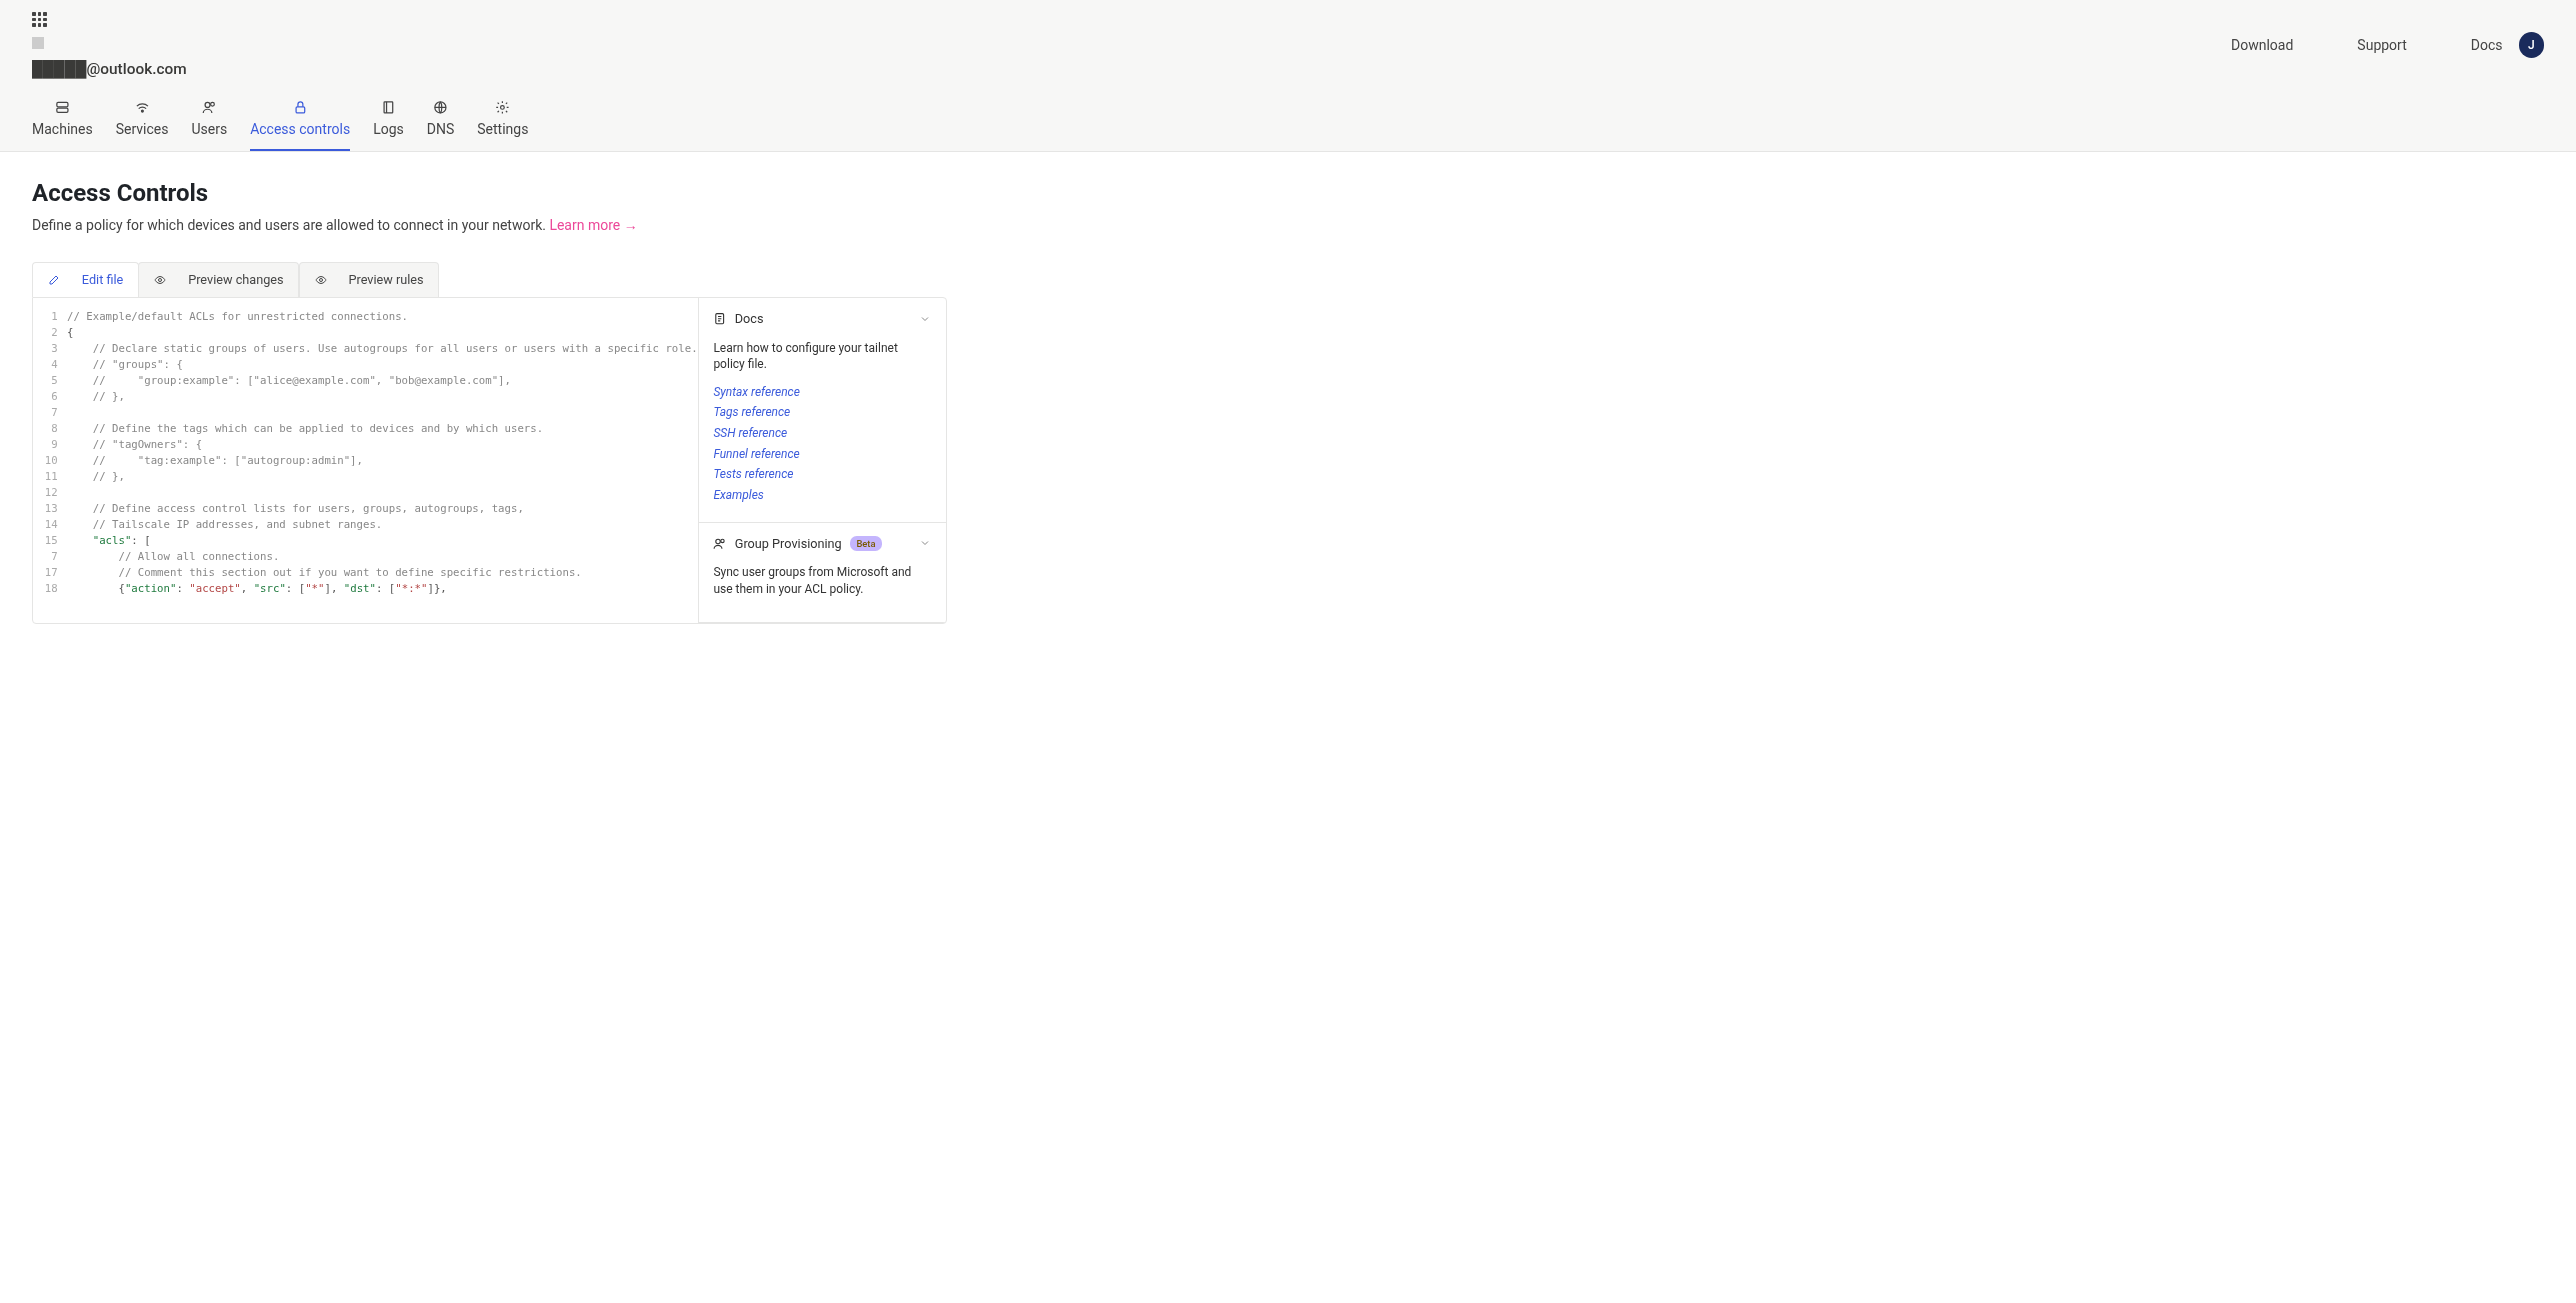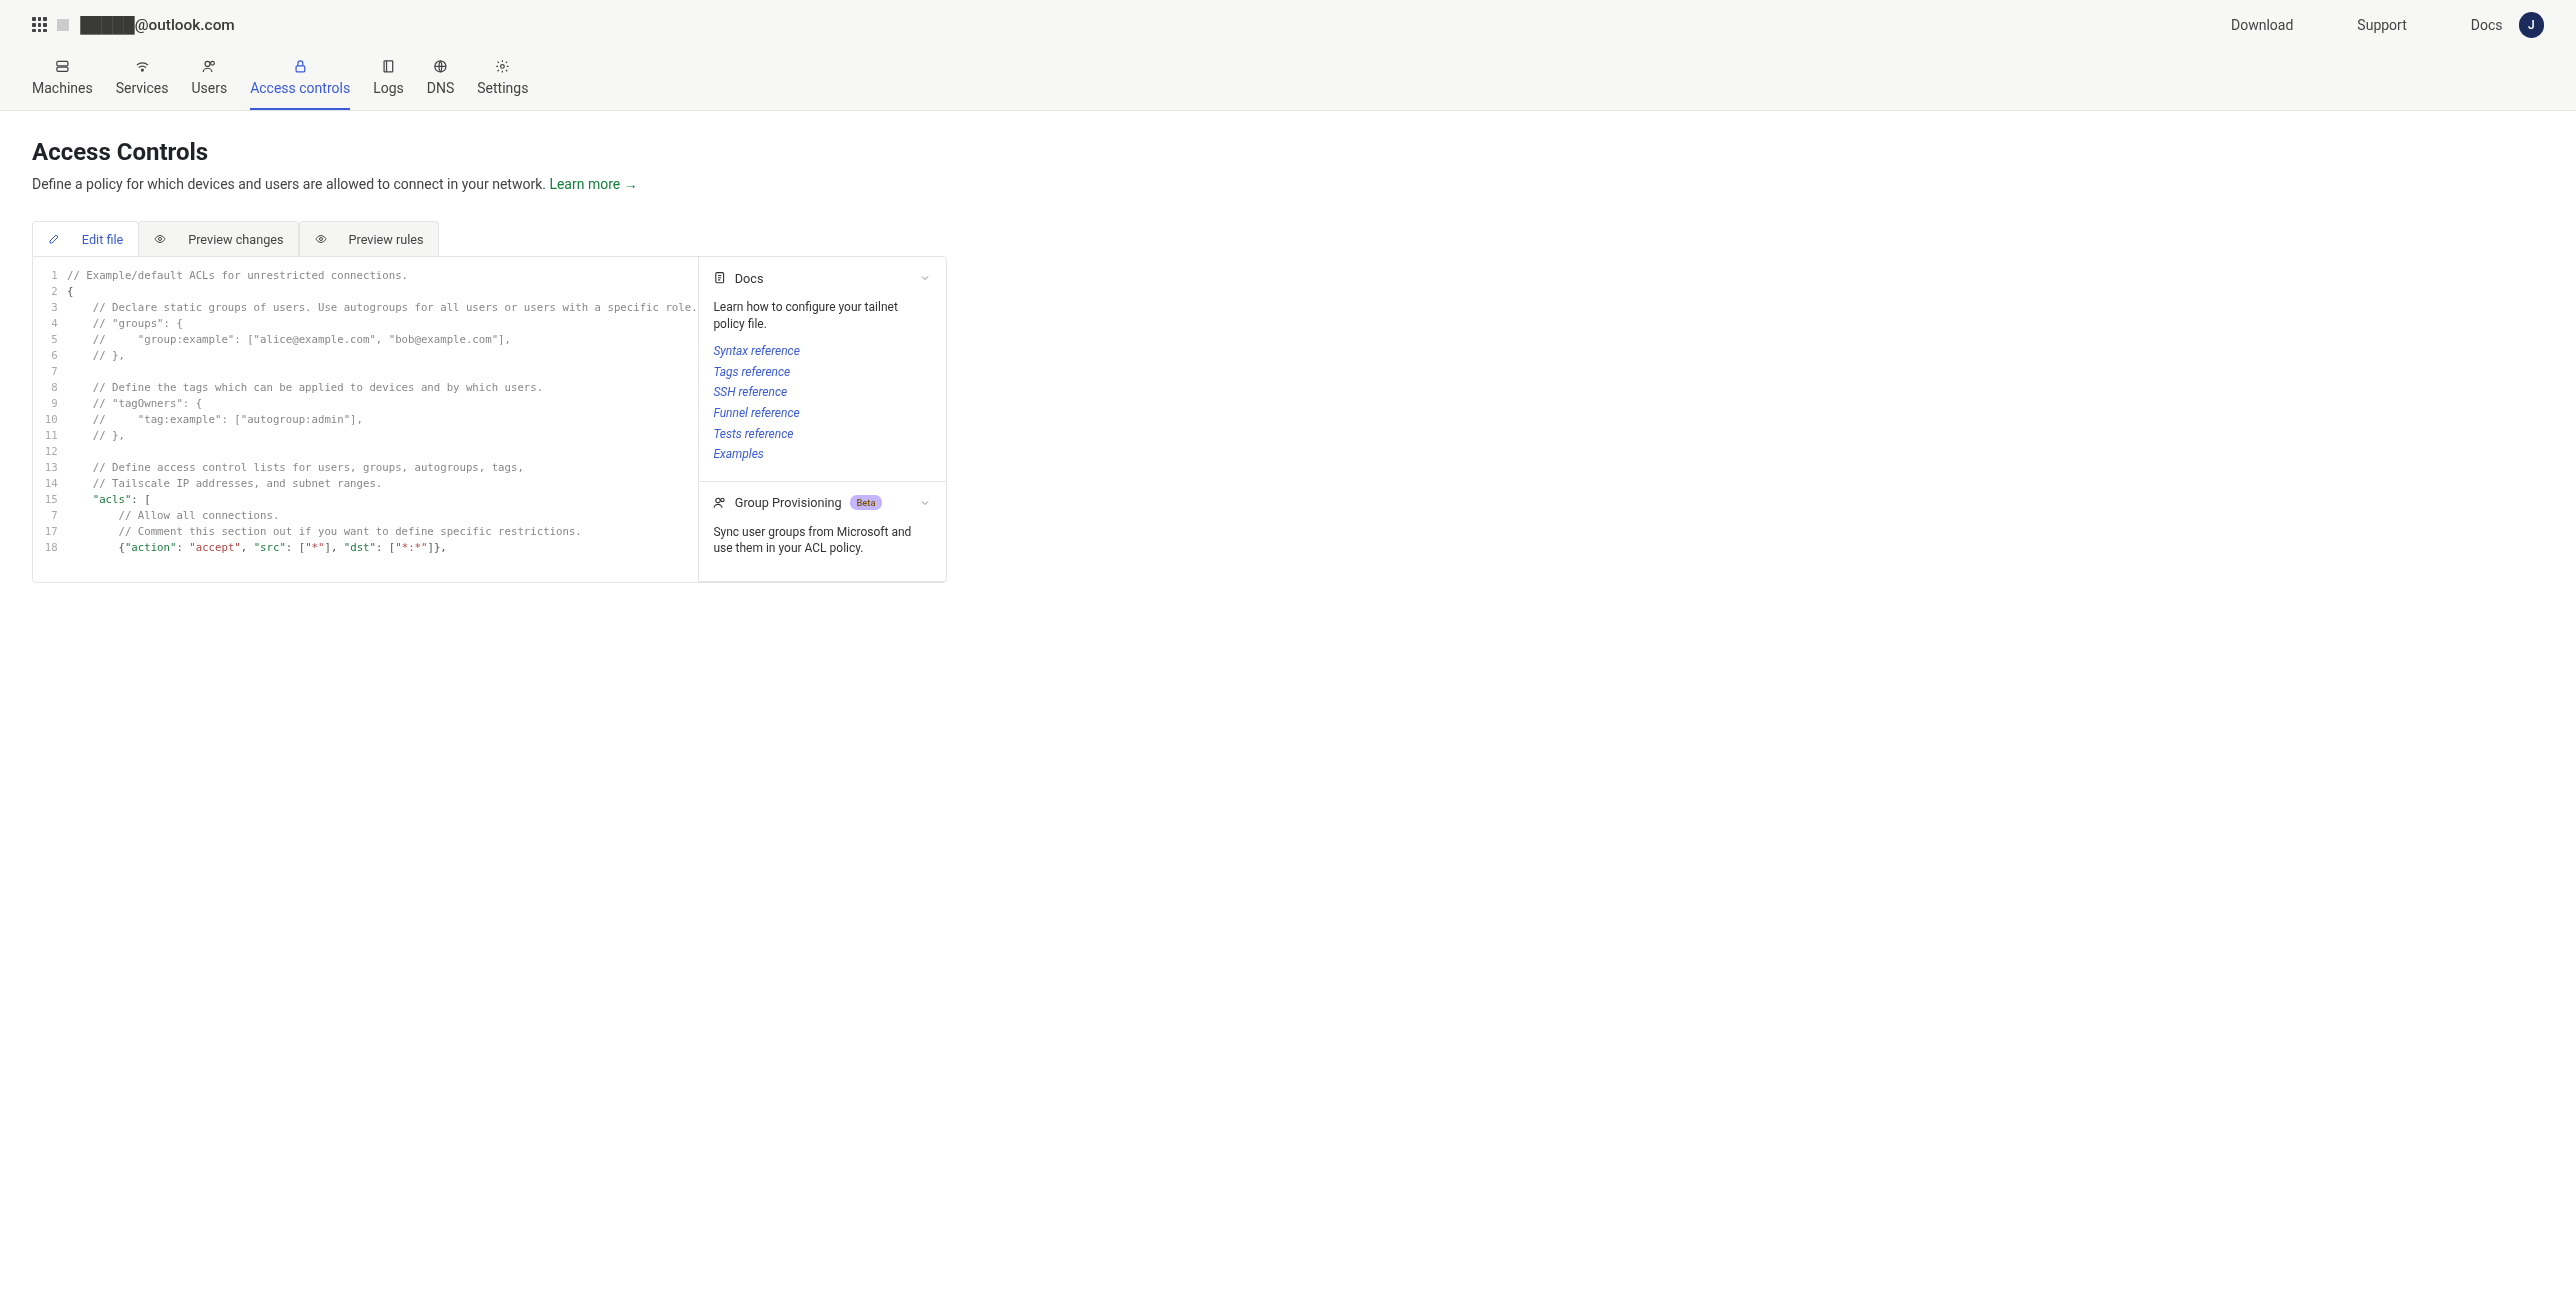--- a/index.html
+++ b/index.html
@@ -1,38 +1,38 @@
 <!DOCTYPE html>
 <html style="font-size:10.7px"><head>
 <meta charset="utf-8">
 <style>
 * { margin: 0; padding: 0; box-sizing: border-box; }
 body { font-family: -apple-system, BlinkMacSystemFont, "Segoe UI", Roboto, sans-serif; color: #1f2328; background: #fff; }
 
 .top-bar { background: #f7f7f6; border-bottom: 0.7px solid #e5e5e4; }
 .top-row { display: flex; align-items: center; justify-content: space-between; padding: 12px 32px 0 32px; }
-.top-left { display: flex; align-items: center; gap: 10.7px; }
+.top-left { display: flex; gap: 10.7px; flex-direction: column; }
 .apps-icon { width: 14.8px; height: 14.8px; display: grid; grid-template-columns: repeat(3,1fr); grid-template-rows: repeat(3,1fr); gap: 2px; cursor: pointer; }
 .apps-icon span { background: #444; border-radius: 0.7px; }
 .org-logo { width: 12px; height: 12px; background: #ccc; }
 .org-name { font-size: 15.4px; font-weight: 500; color: #3a3a38; }
 .top-right { display: flex; align-items: center; gap: 16px; }
 .top-link { font-size: 14px; color: #444; text-decoration: none; cursor: pointer; margin-left: 48px; }
 .avatar { width: 25.5px; height: 25.5px; border-radius: 50%; background: #1a2b5c; color: #fff; display: flex; align-items: center; justify-content: center; font-size: 12px; font-weight: 500; cursor: pointer; }
 
 .nav-row { display: flex; gap: 23px; padding: 21.5px 32px 0 32px; }
 .nav-item { display: flex; align-items: center; gap: 6.7px; font-size: 14px; color: #444; padding-bottom: 12px; cursor: pointer; border-bottom: 2px solid transparent; flex-direction: column; }
 .nav-item.active { color: #3b5bdb; border-bottom-color: #3b5bdb; }
 .nav-icon { width: 14.8px; height: 14.8px; display: flex; align-items: center; justify-content: center; }
 .nav-icon svg { width: 14.8px; height: 14.8px; }
 
 .content { padding: 27px 32px; max-width: 979px; }
 .page-title { font-size: 24px; font-weight: 700; margin-bottom: 9.4px; }
 .page-desc { font-size: 14px; color: #444; margin-bottom: 29.5px; }
-.learn-more { color: #15803d; text-decoration: none; cursor: pointer; }
+.learn-more { color: #ec4899; text-decoration: none; cursor: pointer; }
 
 .tab-row { display: flex; }
 .tab { display: flex; align-items: center; gap: 22px; padding: 9.4px 14.8px; font-size: 12.7px; color: #444; background: #f5f5f4; border: 0.7px solid #e5e5e4; border-bottom: none; cursor: pointer; border-radius: 4px 4px 0 0; margin-right: -0.7px; }
 .tab.active { background: #fff; color: #3b5bdb; position: relative; z-index: 2; }
 .tab-icon { width: 12px; height: 12px; }
 
 .editor-container { display: flex; border: 0.7px solid #e5e5e4; border-radius: 0 4px 4px 4px; overflow: hidden; }
 .editor { flex: 1; padding: 10.7px 0; font-family: ui-monospace, SFMono-Regular, Menlo, monospace; font-size: 10.7px; line-height: 16px; }
 .code-line { display: flex; }
 .gutter { width: 34px; text-align: right; padding-right: 9.4px; color: #aaa; user-select: none; flex-shrink: 0; }

